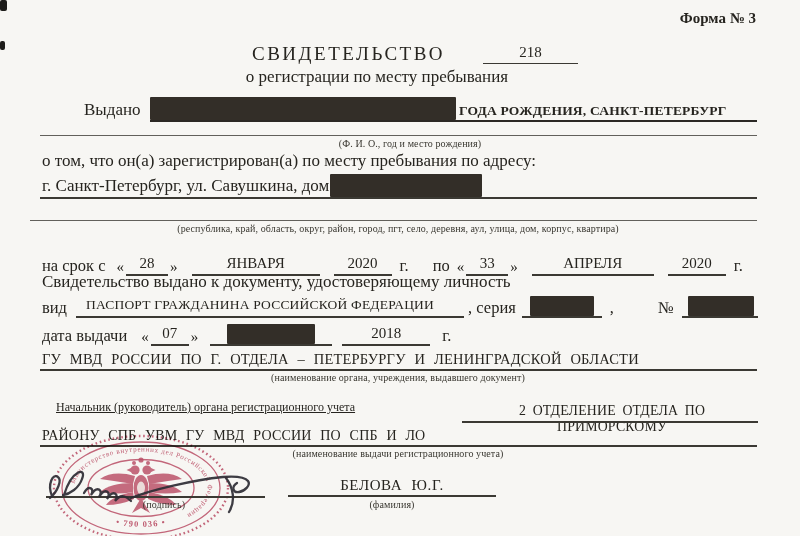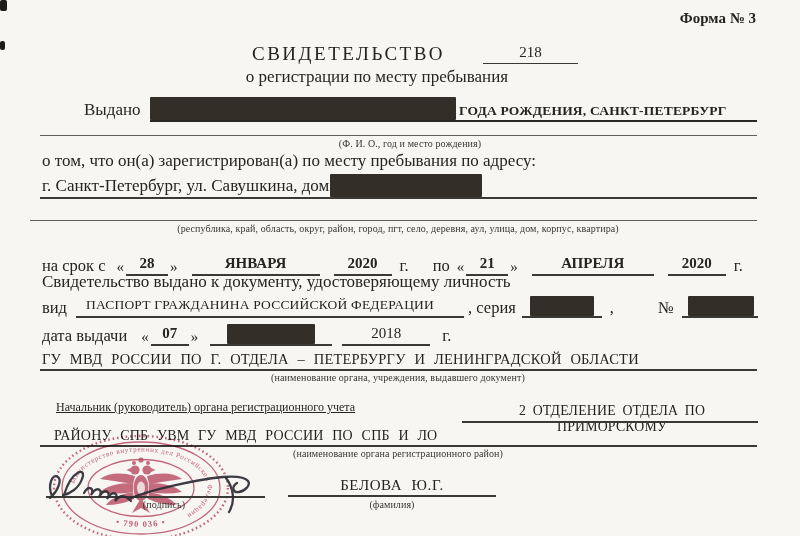--- a/index.html
+++ b/index.html
@@ -7,21 +7,21 @@
   .page{position:relative;width:800px;height:536px;background:#f7f6f3;overflow:hidden;color:#26241f;}
   .abs{position:absolute;}
   .t17{font-size:17px;line-height:1.2;}
   .caption{font-size:10px;color:#38362f;letter-spacing:0.1px;}
   .center{text-align:center;}
   .rule{background:#62605b;height:1px;}
   .rule-dark{background:#2b2824;height:2px;}
   .rule-med{background:#3b3933;height:2px;}
   .redact{background:#332e28;border-radius:1px;}
   .caps{letter-spacing:0.2px;}
-  .cell{border-bottom:2px solid #3b3933;text-align:center;font-weight:bold;font-size:15px;padding-bottom:2px;}
+  .cell{border-bottom:2px solid #3b3933;text-align:center;font-weight:normal;font-size:15px;padding-bottom:2px;}
   .qt{font-size:15px;padding:0 2px;}
   .prow{display:flex;align-items:flex-end;font-size:16.5px;}
   .vrow{display:flex;align-items:flex-end;font-size:16.5px;}
   .speck{background:#1d1c1a;border-radius:2px;}
 </style>
 </head>
 <body>
 
 <div class="page">
 
@@ -53,21 +53,21 @@
   <div class="abs prow" style="left:42px;top:235px;margin-top:20px;">
     <span>на срок с</span>
     <span class="qt" style="margin-left:9px;">«</span>
     <span class="cell" style="width:42px;">28</span>
     <span class="qt">»</span>
     <span class="cell" style="width:128px;margin-left:12px;">ЯНВАРЯ</span>
     <span class="cell" style="width:58px;margin-left:14px;">2020</span>
     <span style="margin-left:8px;">г.</span>
     <span style="margin-left:24px;">по</span>
     <span class="qt" style="margin-left:5px;">«</span>
-    <span class="cell" style="width:42px;">21</span>
+    <span class="cell" style="width:42px;">33</span>
     <span class="qt">»</span>
     <span class="cell" style="width:122px;margin-left:12px;">АПРЕЛЯ</span>
     <span class="cell" style="width:58px;margin-left:14px;">2020</span>
     <span style="margin-left:8px;">г.</span>
   </div>
 
   <div class="abs t17" style="left:42px;top:272px;">Свидетельство выдано к документу, удостоверяющему личность</div>
 
   <div class="abs vrow" style="left:42px;top:296px;width:716px;">
     <span>вид</span>
@@ -79,39 +79,39 @@
     <span style="margin-left:8px;">,</span>
     <span style="margin-left:44px;">№</span>
     <span style="flex:1;margin-left:8px;border-bottom:2px solid #3b3933;display:flex;">
         <span class="redact" style="width:66px;height:20px;display:inline-block;margin-left:6px;"></span>
       </span>
   </div>
 
   <div class="abs vrow" style="left:42px;top:324px;">
     <span>дата выдачи</span>
     <span class="qt" style="margin-left:12px;">«</span>
-    <span class="cell" style="width:38px;font-weight:bold;">07</span>
+    <span class="cell" style="width:38px;font-weight:normal;">07</span>
     <span class="qt">»</span>
     <span style="width:122px;margin-left:10px;border-bottom:2px solid #3b3933;display:flex;justify-content:center;">
         <span class="redact" style="width:88px;height:20px;display:inline-block;"></span>
       </span>
     <span class="cell" style="width:88px;margin-left:10px;font-weight:normal;">2018</span>
     <span style="margin-left:12px;">г.</span>
   </div>
 
   <div class="abs caps" style="left:42px;top:351px;font-size:14.5px;word-spacing:5px;">ГУ МВД РОССИИ ПО Г. ОТДЕЛА – ПЕТЕРБУРГУ И ЛЕНИНГРАДСКОЙ ОБЛАСТИ</div>
   <div class="abs rule-med" style="left:40px;top:369px;width:717px;height:1.5px;"></div>
   <div class="abs caption center" style="left:0;top:372px;width:796px;">(наименование органа, учреждения, выдавшего документ)</div>
 
   <div class="abs" style="left:56px;top:400px;font-size:12px;text-decoration:underline;">Начальник (руководитель) органа регистрационного учета</div>
   <div class="abs caps center" style="left:466px;top:403px;width:292px;font-size:13.8px;word-spacing:3px;">2 ОТДЕЛЕНИЕ ОТДЕЛА ПО ПРИМОРСКОМУ</div>
   <div class="abs rule-med" style="left:462px;top:421px;width:296px;height:1.5px;"></div>
-  <div class="abs caps" style="left:54px;top:428px;font-size:14px;word-spacing:5px;">РАЙОНУ СПБ УВМ ГУ МВД РОССИИ ПО СПБ И ЛО</div>
+  <div class="abs caps" style="left:42px;top:428px;font-size:14px;word-spacing:5px;">РАЙОНУ СПБ УВМ ГУ МВД РОССИИ ПО СПБ И ЛО</div>
   <div class="abs rule-med" style="left:40px;top:445px;width:717px;height:1.5px;"></div>
-  <div class="abs caption center" style="left:0;top:448px;width:796px;">(наименование органа регистрационного район)</div>
+  <div class="abs caption center" style="left:0;top:448px;width:796px;">(наименование выдачи регистрационного учета)</div>
 
   <svg class="abs" style="left:50px;top:432px;mix-blend-mode:multiply;" width="182" height="112" viewBox="0 0 182 112">
     <g stroke="#c0506a" fill="none" opacity="0.85">
       <ellipse cx="91" cy="56" rx="87" ry="52" stroke-width="2.4" stroke-dasharray="1.6 2.8"></ellipse>
       <ellipse cx="91" cy="56" rx="79" ry="46" stroke-width="1.3"></ellipse>
       <ellipse cx="91" cy="56" rx="53" ry="28.5" stroke-width="1.3"></ellipse>
     </g>
     <defs>
       <path id="stampTextPath" d="M 24.5 56 A 66.5 36.5 0 1 1 157.5 56 A 66.5 36.5 0 1 1 24.5 56" fill="none"></path>
       <path id="stampNumPath" d="M 50 88 Q 91 102 132 88" fill="none"></path>

